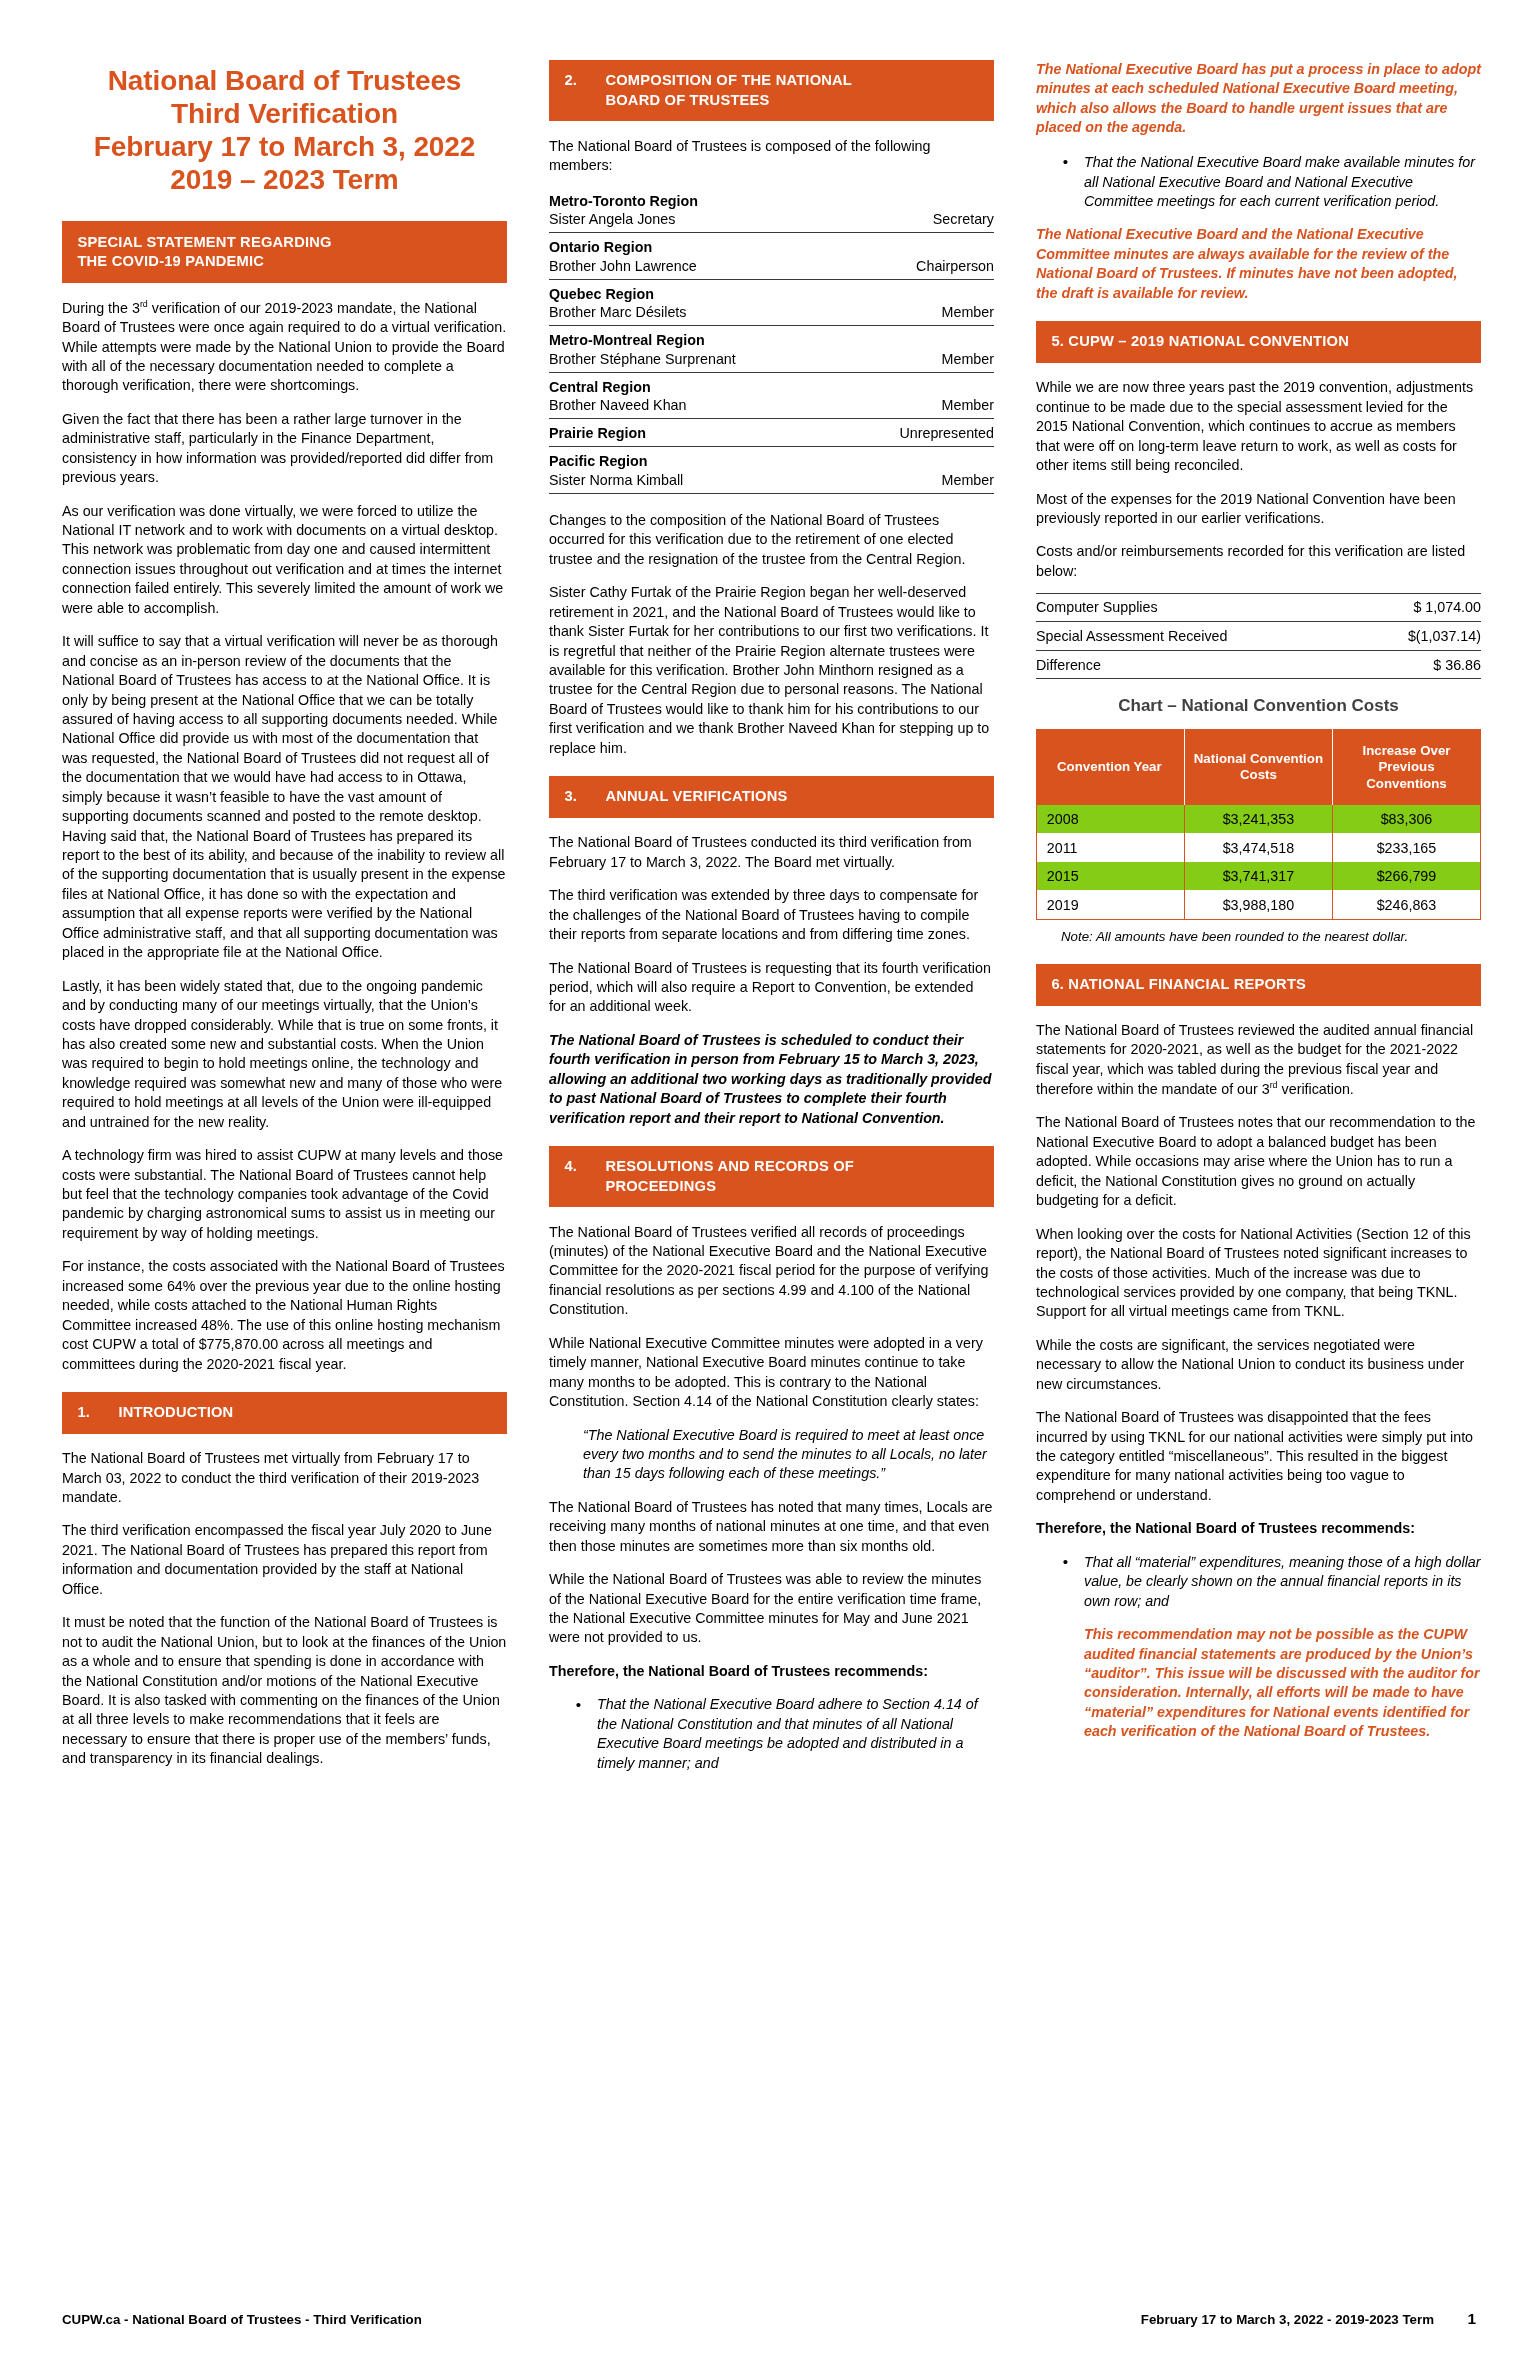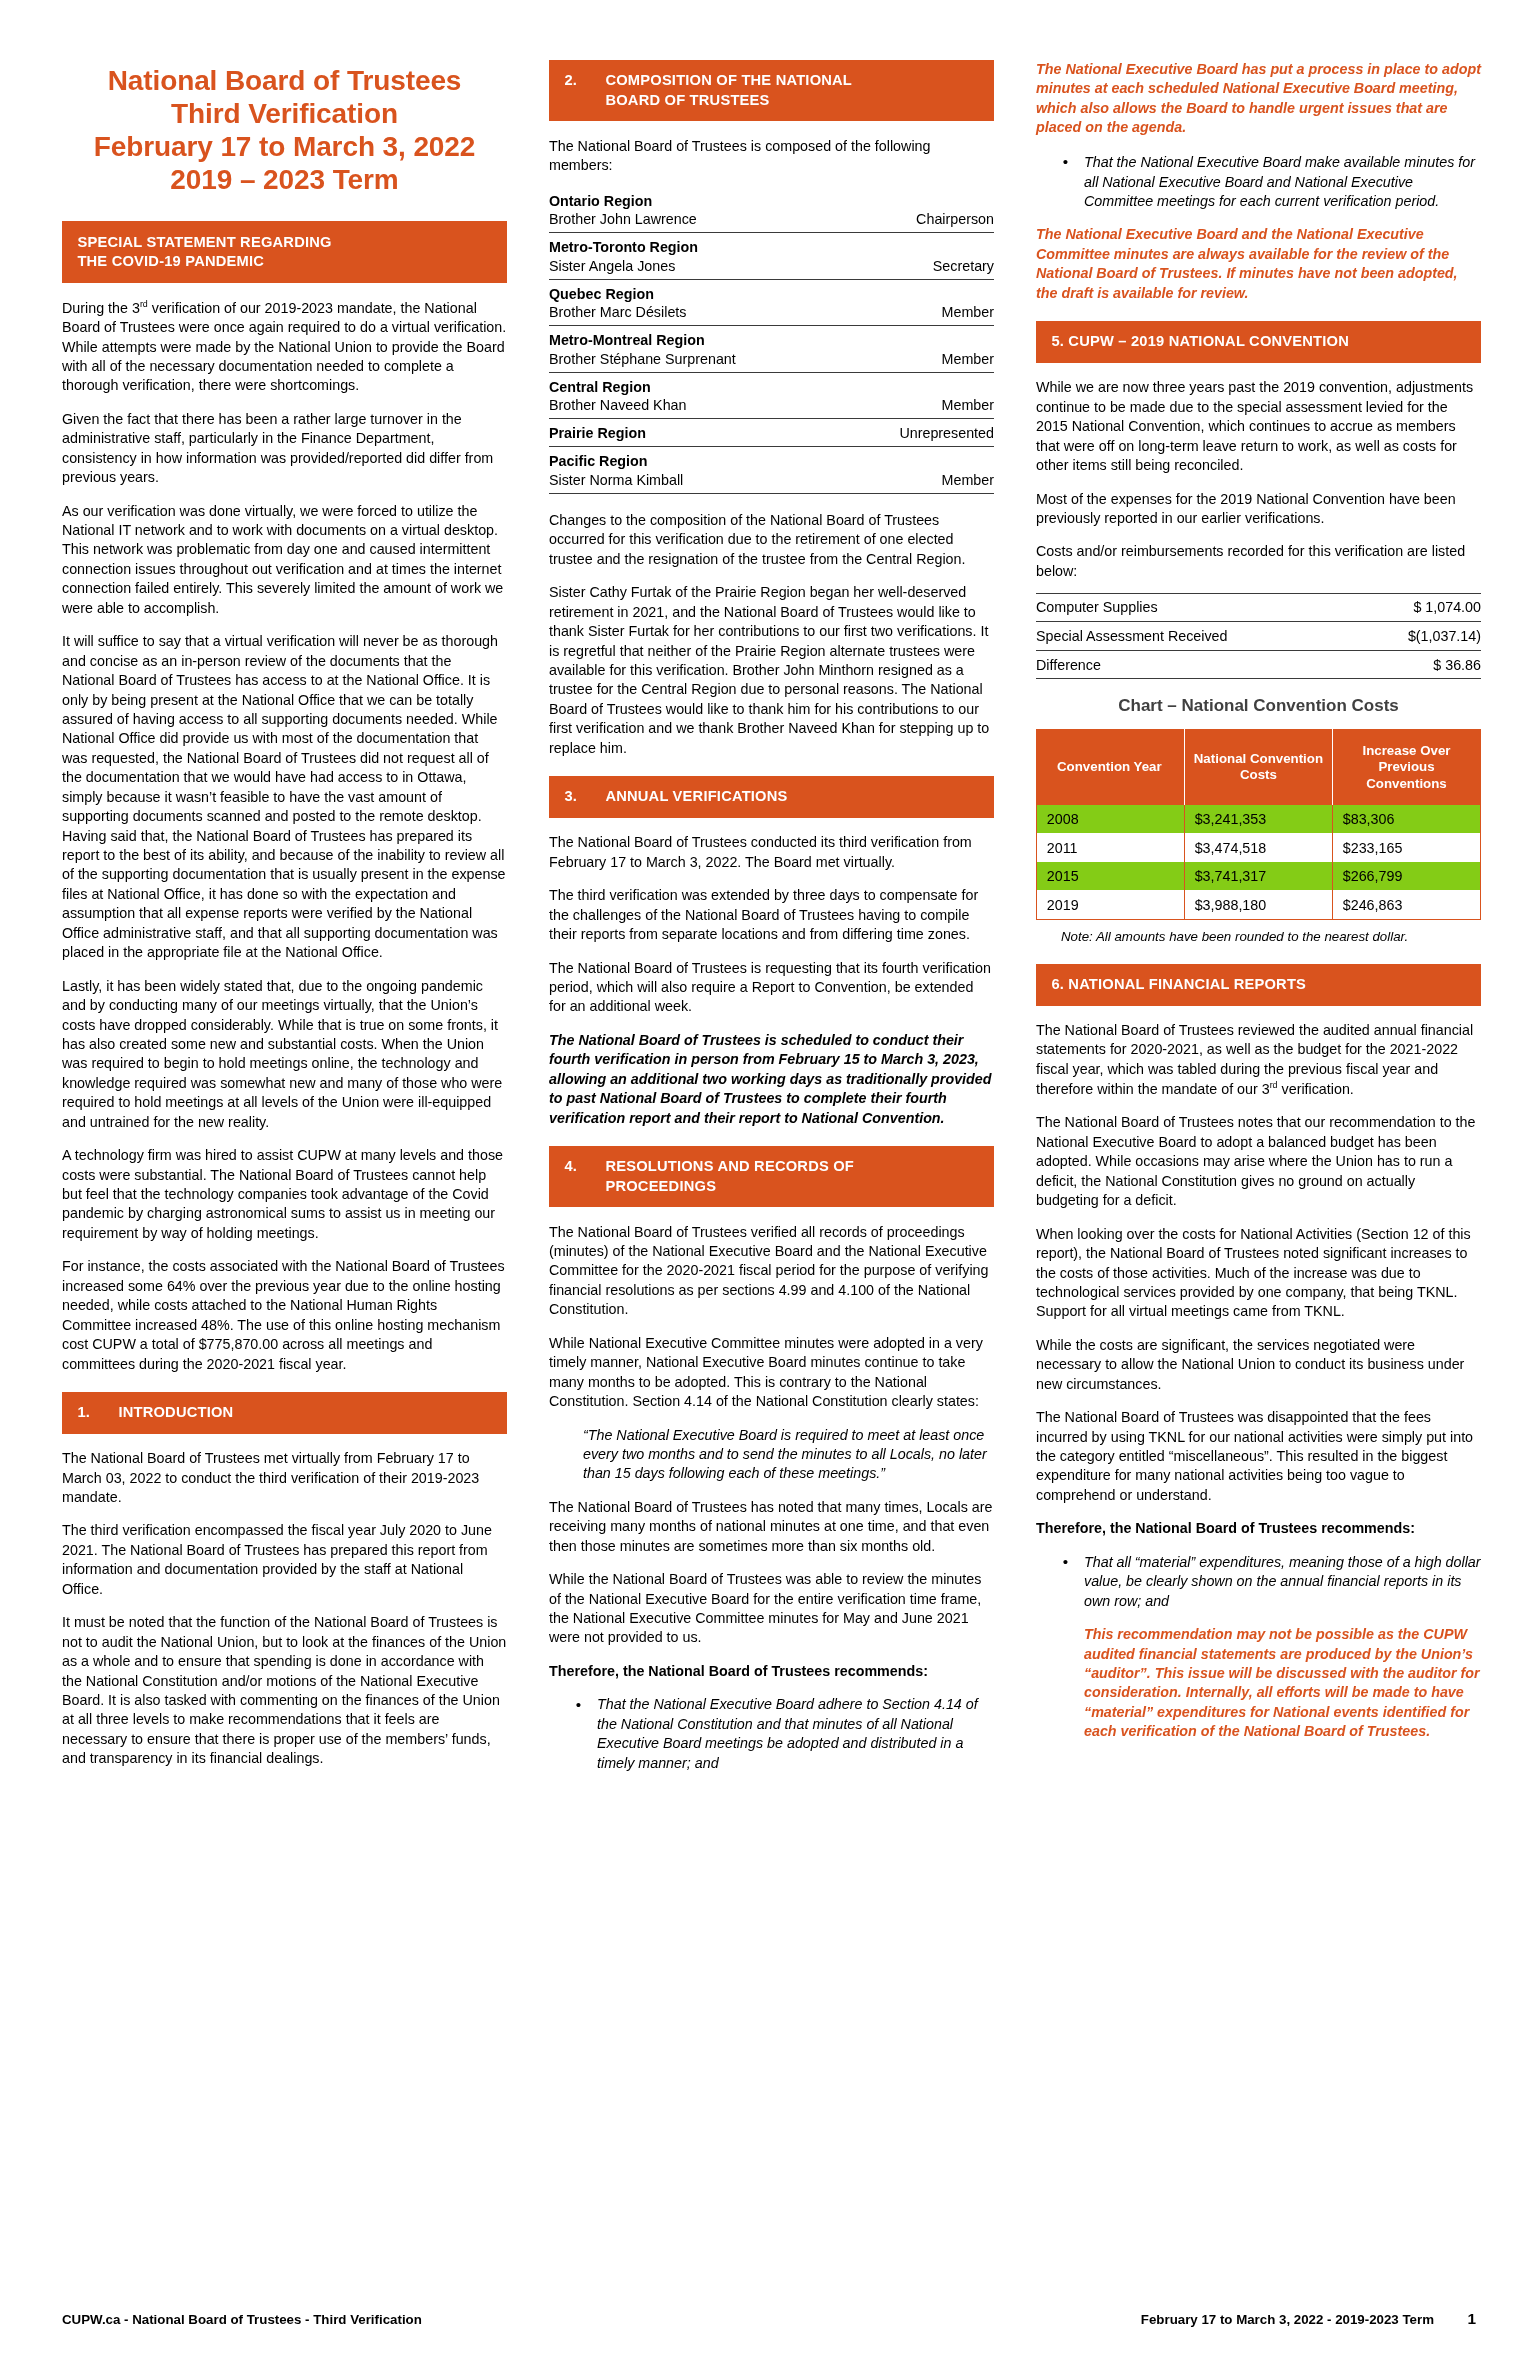--- a/index.html
+++ b/index.html
@@ -209,21 +209,21 @@
   table.convention th:last-child { border-right: none; }
   table.convention th.c1 { text-align: left; padding-left: 20px; width: 27%; }
   table.convention td {
     font-size: 14.3px;
     padding: 6.3px 9.8px 6.3px 9.8px;
     border-right: 1.4px solid #D9531E;
     color: #000;
   }
   table.convention td:last-child { border-right: none; }
   table.convention td.yr { text-align: left; }
-  table.convention td.num { text-align: left; }
+  table.convention td.num { text-align: center; }
   table.convention tr.alt td { background: #84cc16; }
   table.convention tr.plain td { background: #ffffff; }
   .table-note {
     font-size: 13.3px;
     font-style: italic;
     line-height: 1.3;
     margin: 8.4px 0 0 25px;
   }
 
   
@@ -292,33 +292,33 @@
           <span style="display:block">BOARD OF TRUSTEES</span>
         </span>
       </div>
 
       <p class="body tight">The National Board of Trustees is composed of the following members:</p>
 
       <table class="members">
         <tbody>
           <tr class="mrow">
             <td>
+              <div class="m-region">Metro-Toronto Region</div>
+              <div class="inline-row">
+                <span class="m-name">Sister Angela Jones</span>
+                <span class="m-role">Secretary</span>
+              </div>
+            </td>
+          </tr>
+          <tr class="mrow">
+            <td>
               <div class="m-region">Ontario Region</div>
               <div class="inline-row">
                 <span class="m-name">Brother John Lawrence</span>
                 <span class="m-role">Chairperson</span>
-              </div>
-            </td>
-          </tr>
-          <tr class="mrow">
-            <td>
-              <div class="m-region">Metro-Toronto Region</div>
-              <div class="inline-row">
-                <span class="m-name">Sister Angela Jones</span>
-                <span class="m-role">Secretary</span>
               </div>
             </td>
           </tr>
           <tr class="mrow">
             <td>
               <div class="m-region">Quebec Region</div>
               <div class="inline-row">
                 <span class="m-name">Brother Marc Désilets</span>
                 <span class="m-role">Member</span>
               </div>

